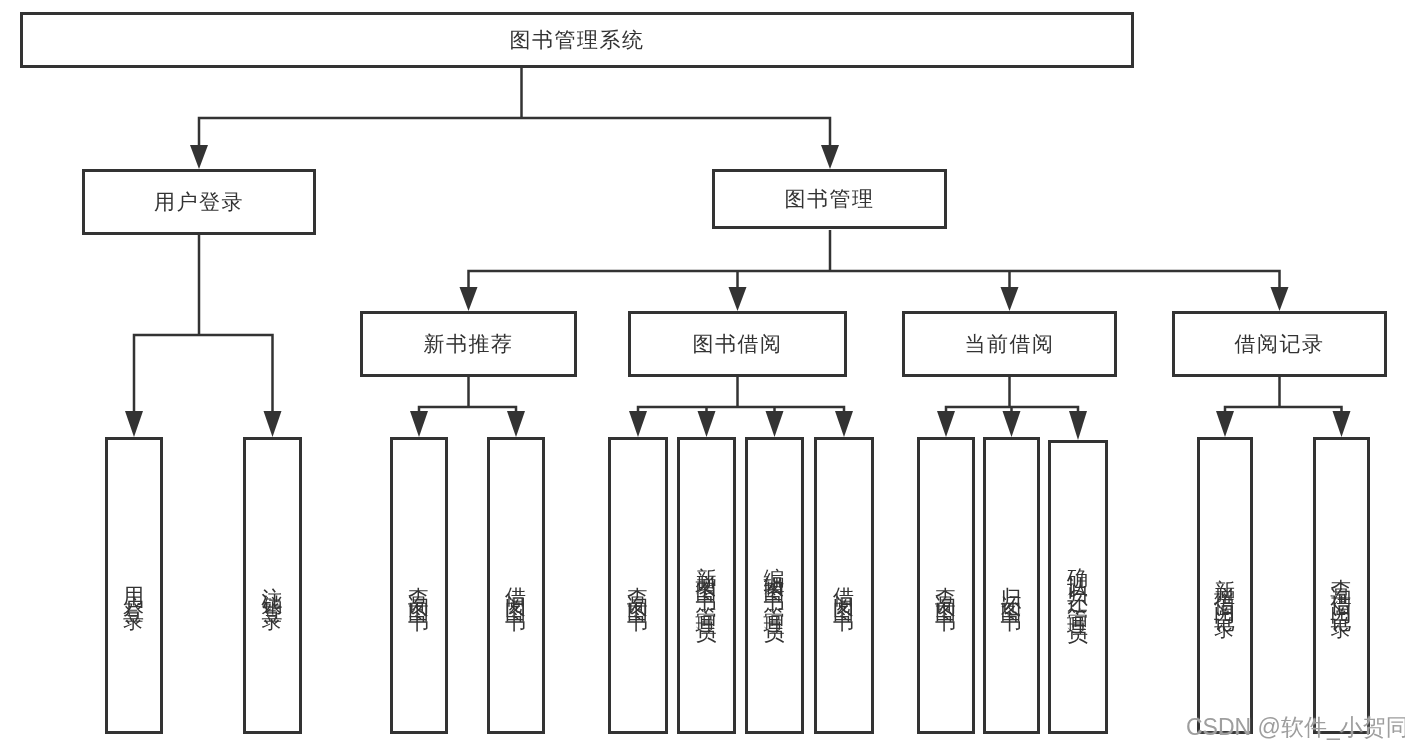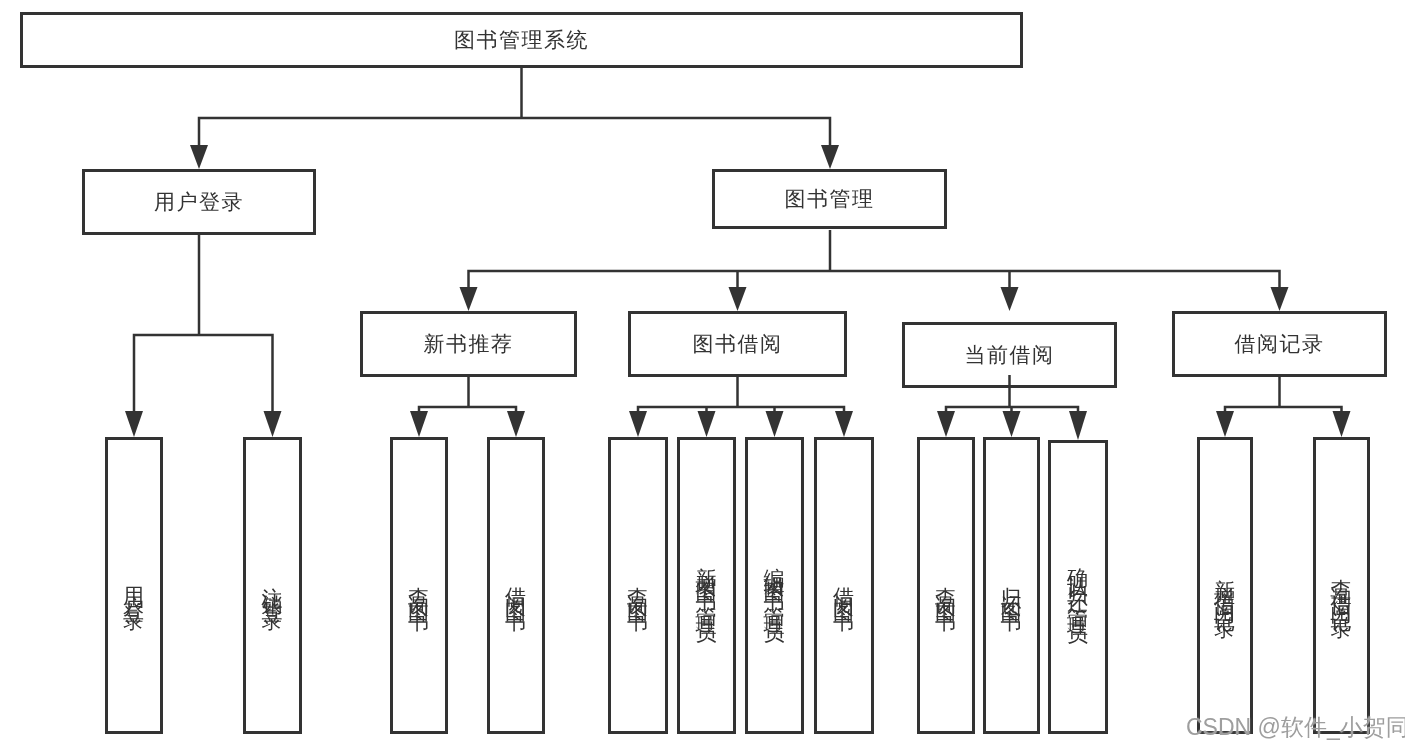--- a/index.html
+++ b/index.html
@@ -27,38 +27,38 @@
     position:absolute; left:1186px; top:712px; z-index:5;
     font-size:23px; color:#9e9e9e; white-space:nowrap;
     text-shadow:0 0 2px rgba(255,255,255,0.9);
   }
 </style>
 </head>
 <body>
 
 <div class="canvas">
 
-  <div class="hbox" style="left:20px; top:12px; width:1003px; height:56px;">
+  <div class="hbox" style="left:20px; top:12px; width:1114px; height:56px;">
     <span>图书管理系统</span>
   </div>
 
   <div class="hbox" style="left:82px; top:169px; width:234px; height:66px;">
     <span>用户登录</span>
   </div>
   <div class="hbox" style="left:712px; top:169px; width:235px; height:60px;">
     <span>图书管理</span>
   </div>
 
   <div class="hbox" style="left:628px; top:311px; width:219px; height:66px;">
     <span>图书借阅</span>
   </div>
   <div class="hbox" style="left:360px; top:311px; width:217px; height:66px;">
     <span>新书推荐</span>
   </div>
-  <div class="hbox" style="left:902px; top:311px; width:215px; height:66px;margin-top:11px;">
+  <div class="hbox" style="left:902px; top:311px; width:215px; height:66px;">
     <span>当前借阅</span>
   </div>
   <div class="hbox" style="left:1172px; top:311px; width:215px; height:66px;">
     <span>借阅记录</span>
   </div>
 
   <div class="vbox" style="left:105px; top:437px; width:58px; height:297px;">
     <span class="vtext">用户登录</span>
   </div>
   <div class="vbox" style="left:243px; top:437px; width:59px; height:297px;">

